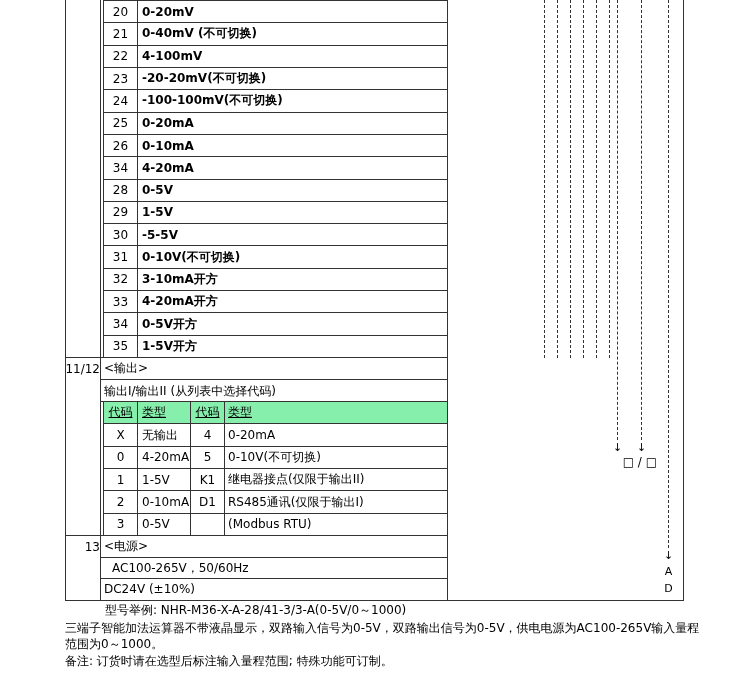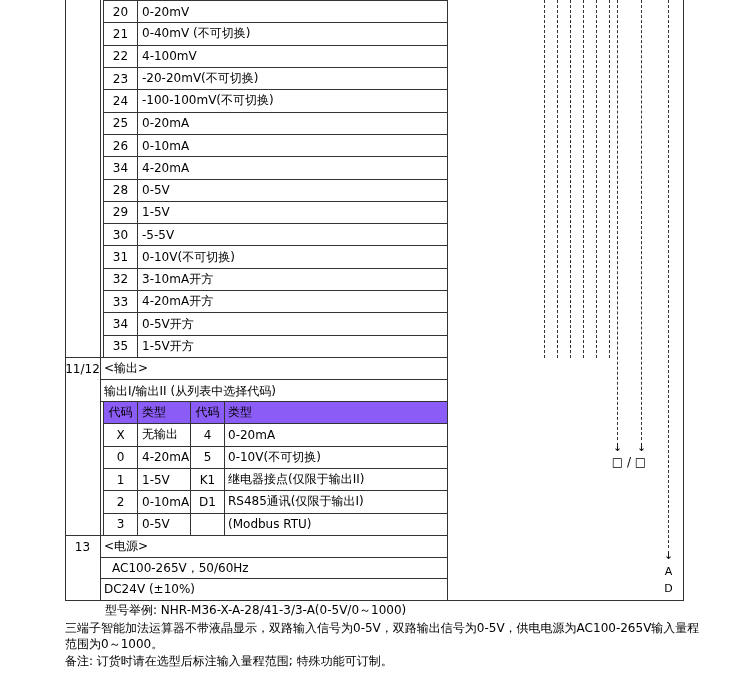--- a/index.html
+++ b/index.html
@@ -3,31 +3,31 @@
 <meta charset="utf-8">
 <style>
   * { margin:0; padding:0; box-sizing:border-box; }
   html,body { background:#fff; }
   .page { position:relative; width:733px; height:682px; background:#fff;
           font-family:"DejaVu Sans", sans-serif; font-size:12px; color:#000; overflow:hidden; }
   .vline { position:absolute; width:1px; background:#333; }
   .hline { position:absolute; height:1px; background:#333; }
   .dash  { position:absolute; width:0; border-left:1px dashed #333; }
   .txt   { position:absolute; white-space:nowrap; line-height:15px; }
-  .ctr   { text-align:center; }
-  .tbl   { position:absolute; display:flex; flex-direction:column; border-left:1px solid #333; }
+  .ctr   { text-align:right; }
+  .tbl   { position:absolute; display:flex; flex-direction:column; border-left:1px solid #333;justify-content:flex-end; }
   .row   { display:flex; flex:1; align-items:stretch; border-bottom:1px solid #333; min-height:0; }
   .row.last { border-bottom:none; }
   .cell  { display:flex; align-items:center; overflow:hidden; white-space:nowrap; }
   .c-code  { width:34px; justify-content:center; border-right:1px solid #333; }
-  .c-label { flex:1; padding-left:4px; }
+  .c-label { flex:1; padding-left:4px;font-weight:bold; }
   .c-type1 { width:53px; padding-left:4px; border-right:1px solid #333; }
   .c-code2 { width:34px; justify-content:center; border-right:1px solid #333; }
   .c-type2 { flex:1; padding-left:3px; }
-  .hdr   { background:#8b5cf6; }
+  .hdr   { background:#86efac;text-decoration:underline; }
   .mark  { position:absolute; width:13px; text-align:center; font-size:11px; line-height:13px; }
 </style>
 </head>
 <body>
 
 <div class="page">
 
   <div class="vline" style="left:65px;top:0;height:600px"></div>
   <div class="vline" style="left:100px;top:0;height:600px"></div>
   <div class="vline" style="left:447px;top:0;height:600px"></div>

